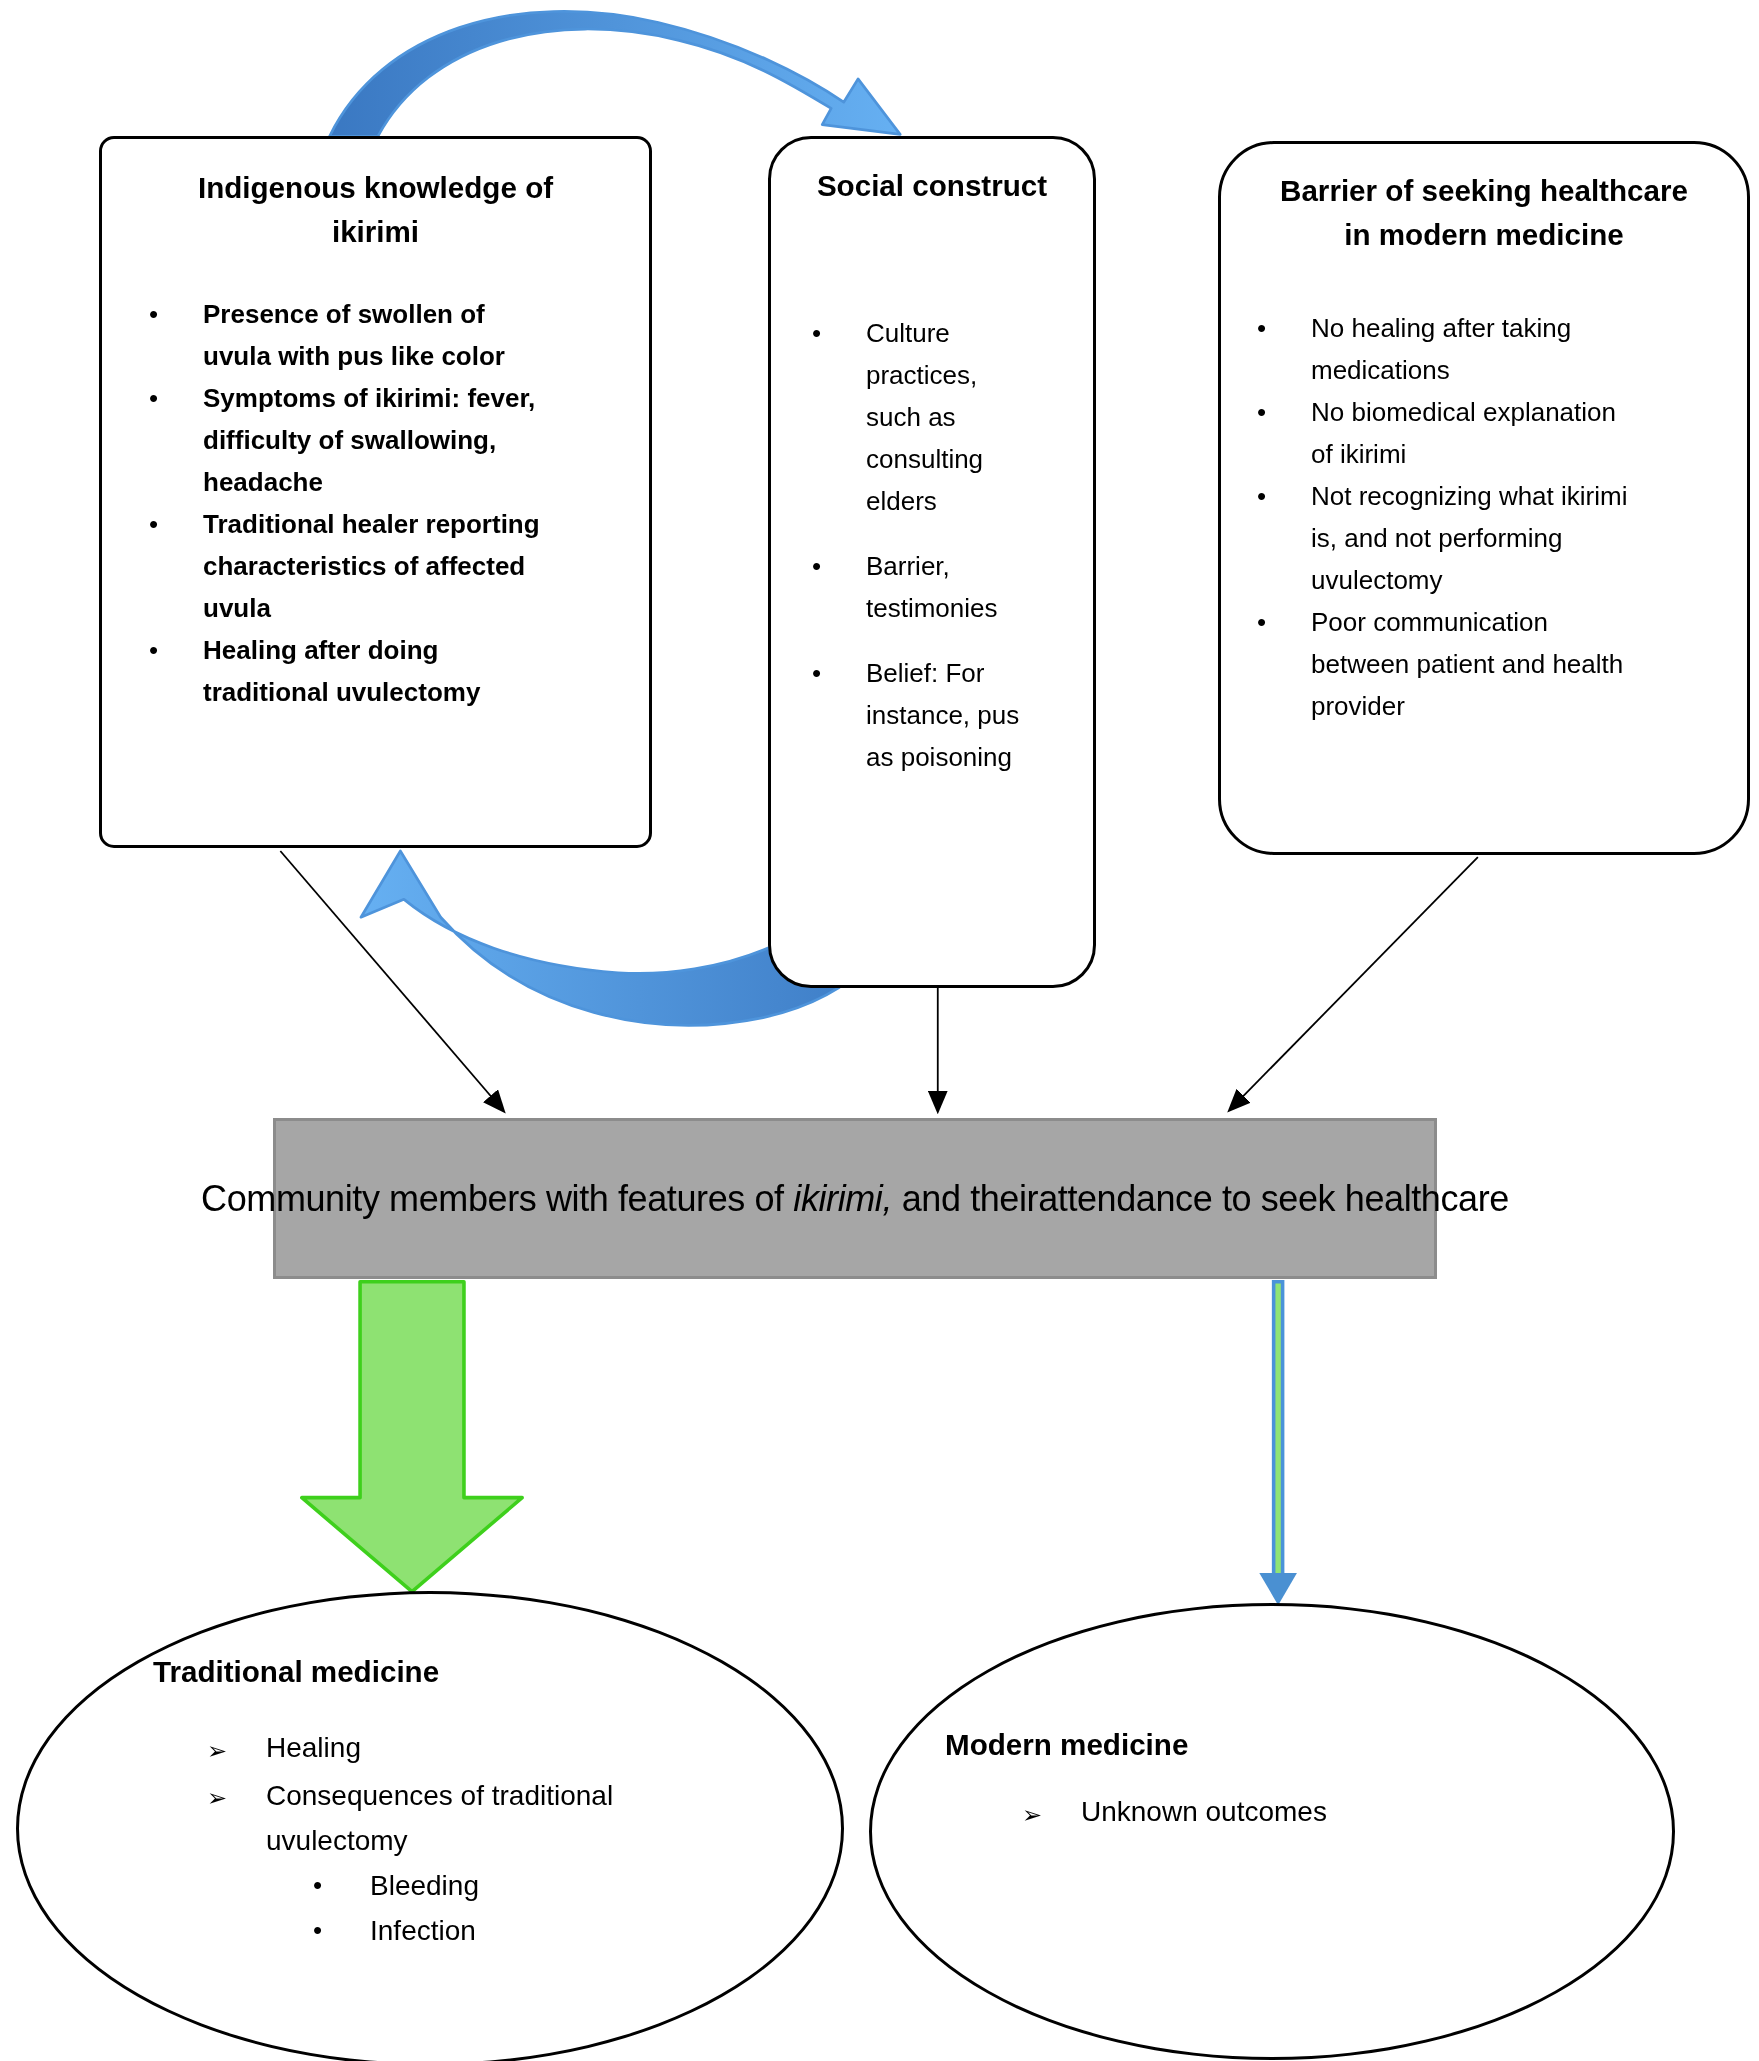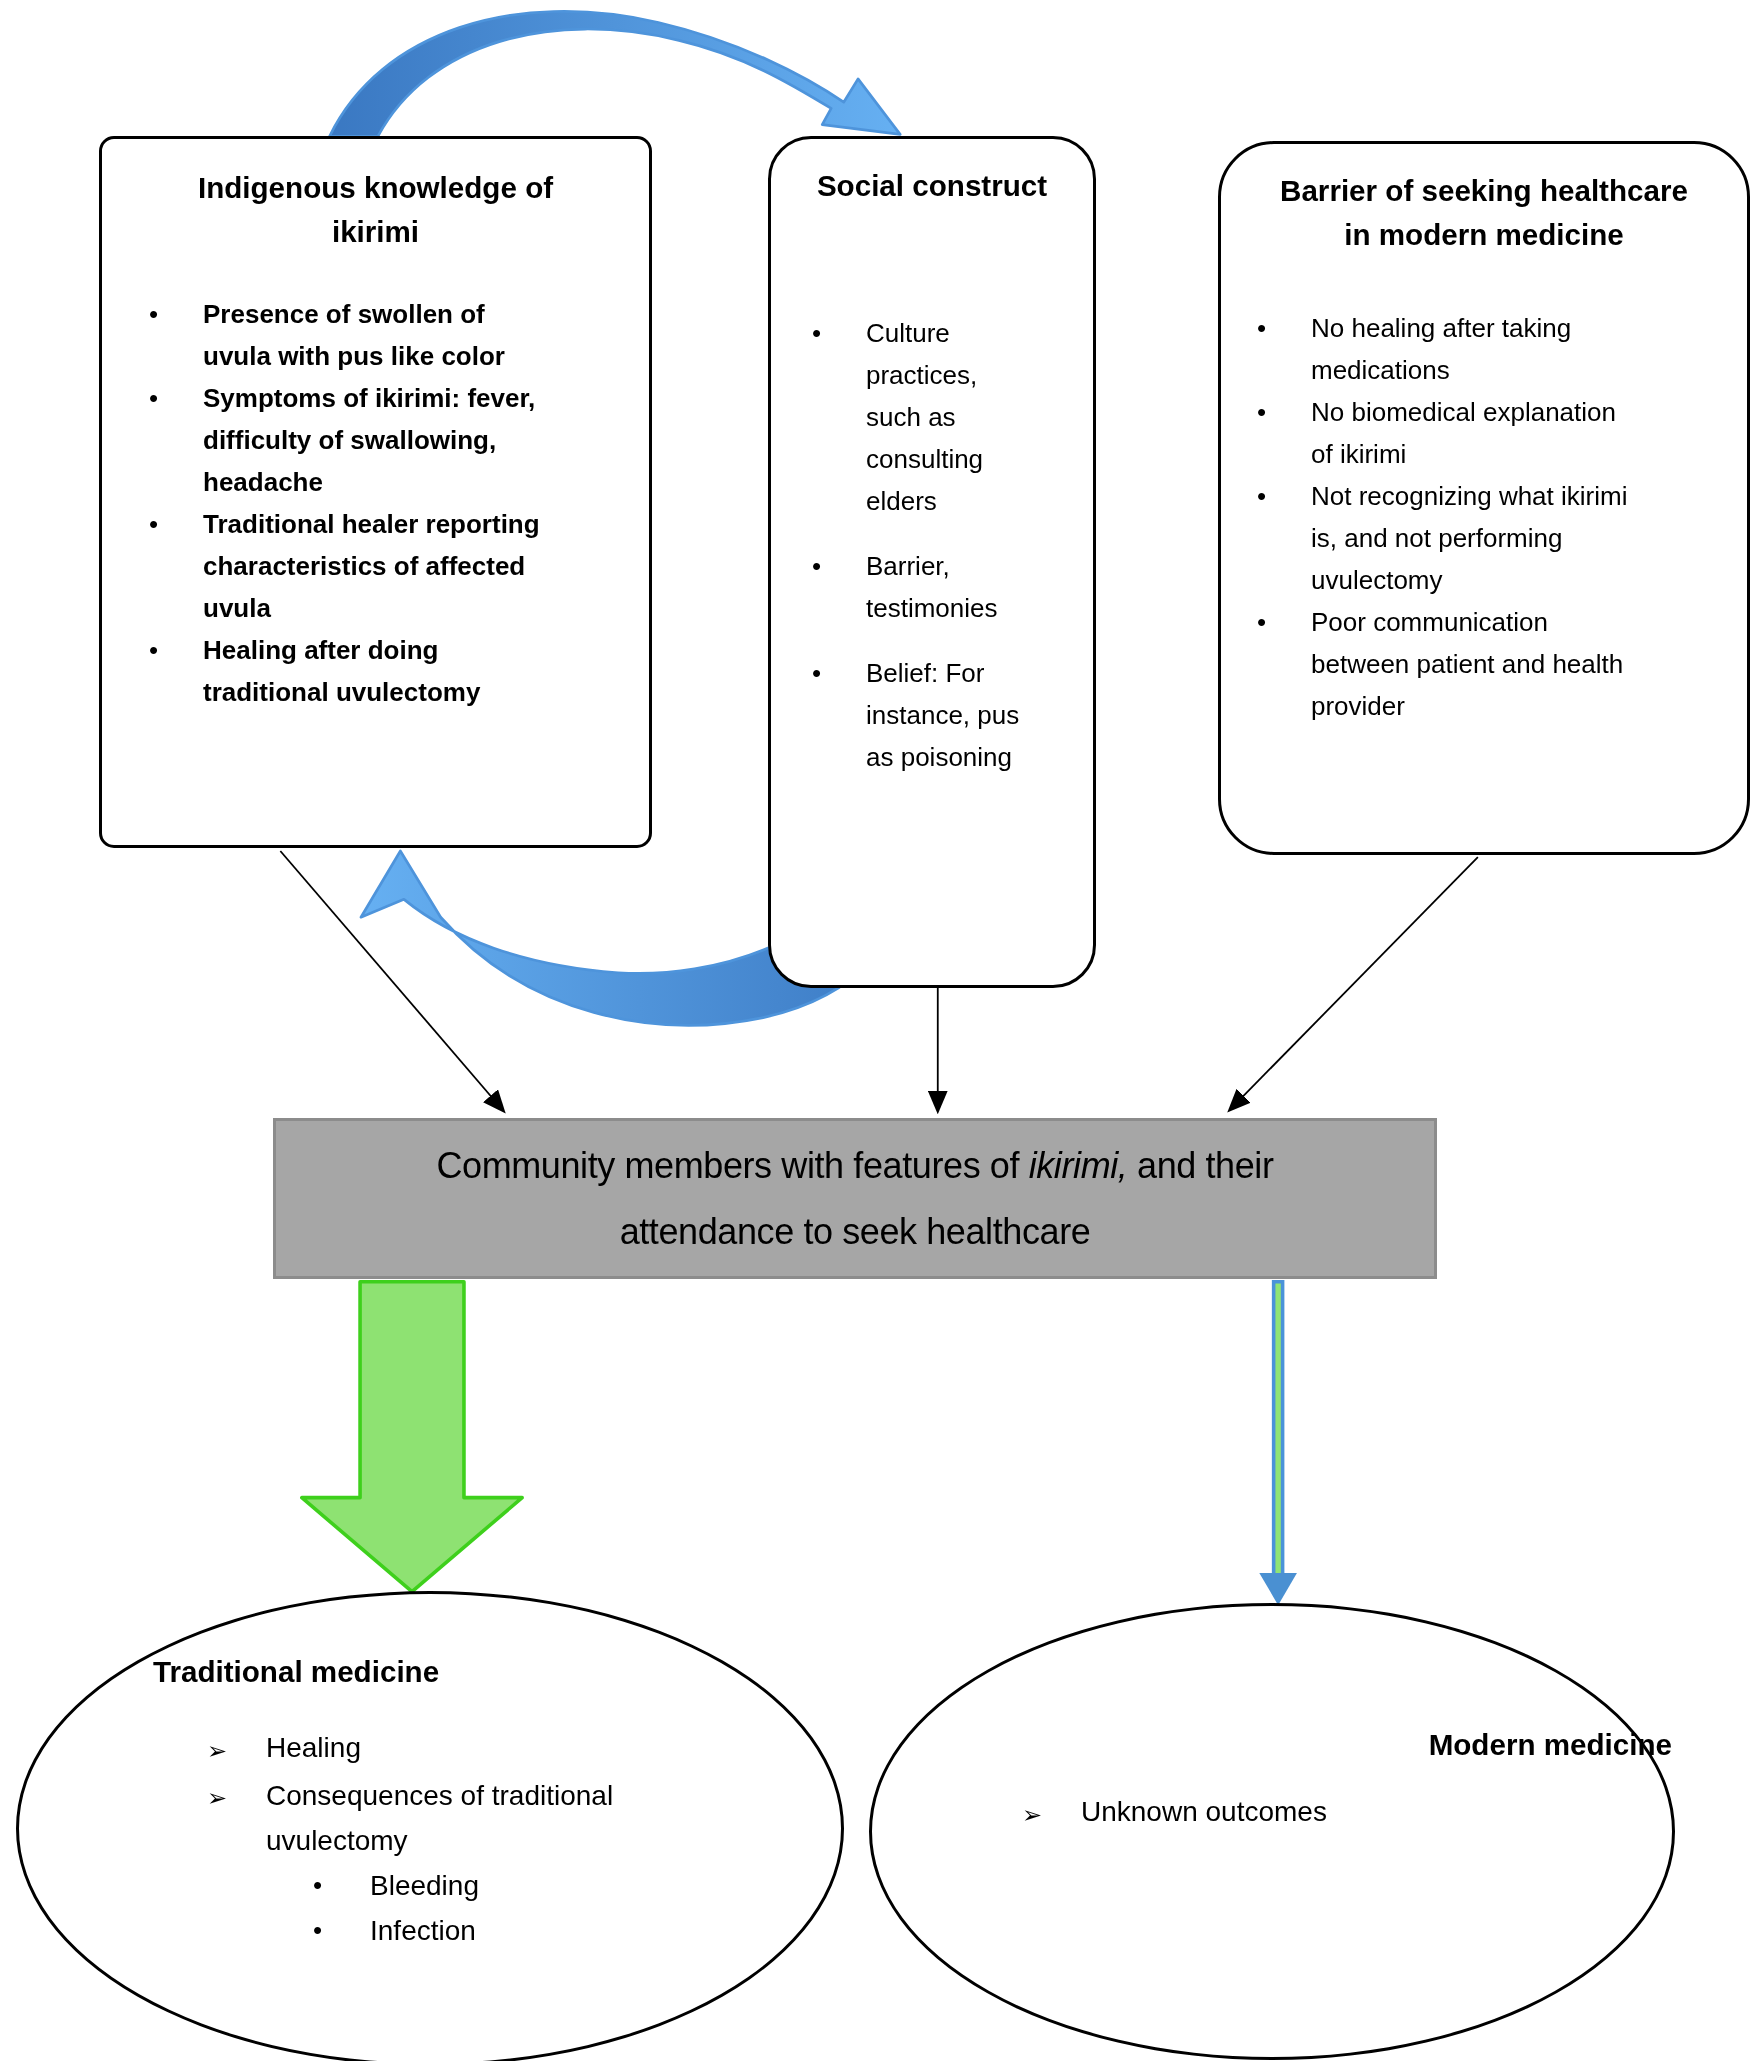--- a/index.html
+++ b/index.html
@@ -25,31 +25,31 @@
   .bullet{display:flex;align-items:flex-start;}
   .box2 .bullet{margin-bottom:23px;}
   .bm{width:54px;flex:0 0 54px;font-size:26px;}
   .bt{flex:0 1 auto;}
   .box1 .bt{max-width:356px;font-weight:bold;}
   .box2 .bt{max-width:172px;}
   .box3 .bt{max-width:333px;}
 
   .graybox{position:absolute;left:273px;top:1118px;width:1164px;height:161px;z-index:2;
            background:#A6A6A6;border:3.6px solid #8C8C8C;box-sizing:border-box;
-           display:flex;flex-direction:column;justify-content:center;align-items:center;
+           display:flex;flex-direction:row;justify-content:center;align-items:center;
            font-size:36px;letter-spacing:-0.4px;line-height:66px;}
   .graybox .gline{white-space:nowrap;}
 
   .ellipse{position:absolute;background:#fff;border:3.6px solid #000;border-radius:50%;
            z-index:2;box-sizing:border-box;}
   .el1{left:16px;top:1591px;width:828px;height:475px;}
   .el2{left:869px;top:1603px;width:806px;height:457px;}
   .el-title{font-weight:bold;font-size:29.6px;}
   .el1 .el-title{margin:61px 0 0 134px;}
-  .el2 .el-title{margin:122px 0 0 97px;text-align:right;}
+  .el2 .el-title{margin:122px 0 0 73px;}
   .el-items{font-size:28px;line-height:45px;}
   .el1 .el-items{margin:36px 0 0 188px;}
   .el2 .el-items{margin:27px 0 0 150px;}
   .el-item{display:flex;align-items:flex-start;}
   .el-item .am{width:59px;flex:0 0 59px;font-size:24px;padding-top:2.7px;}
   .el-item .bt{max-width:466px;}
   .el-sub{display:flex;align-items:flex-start;margin-left:106px;}
   .el-sub .bm{width:57px;flex:0 0 57px;}
 </style>
 </head>

